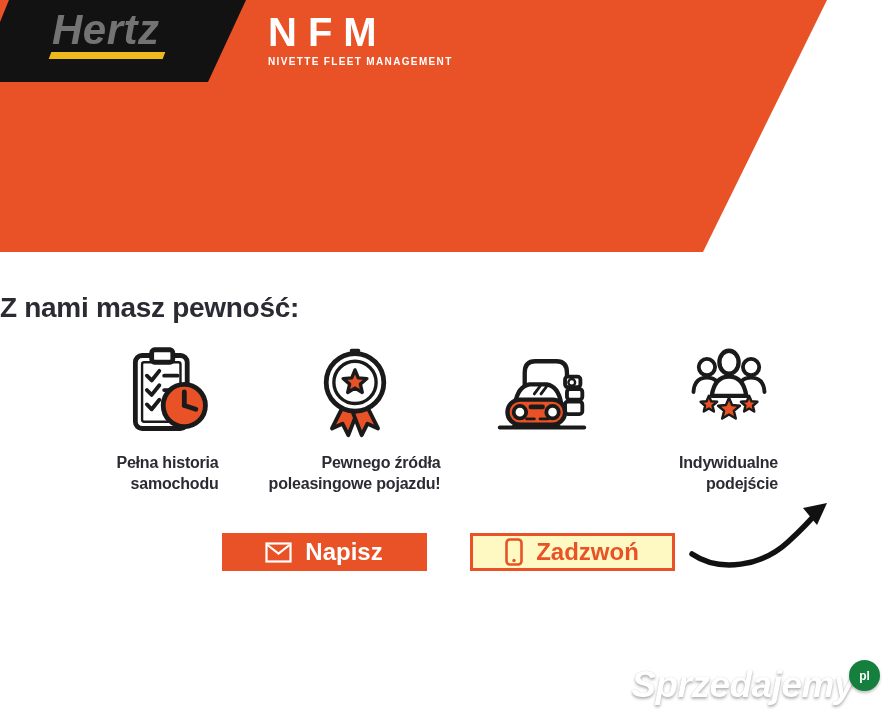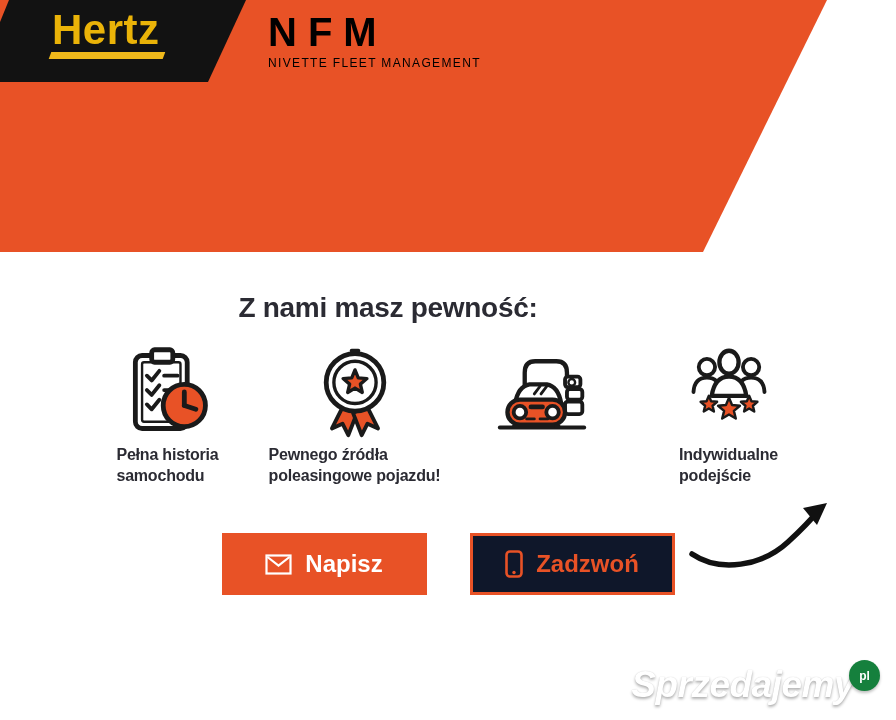--- a/index.html
+++ b/index.html
@@ -17,69 +17,69 @@
   }
 
   
   .hertz-shape {
     position:absolute; left:0; top:0; width:246px; height:82px;
     background:#121212;
     clip-path:polygon(9px 0, 246px 0, 208px 100%, 0 100%, 0 22px);
   }
   .hertz-text {
     position:absolute; left:52px; top:6px;
-    font-size:42px; font-weight:bold; 
-    color:#eab308; letter-spacing:0.5px;
+    font-size:42px; font-weight:bold; font-style:italic;
+    color:#737373; letter-spacing:0.5px;
   }
   .hertz-underline {
     position:absolute; left:50px; top:52px; width:114px; height:7px;
     background:#F0B91B; transform:skewX(-20deg);
   }
 
   
-  .nfm { position:absolute; left:268px; top:12px; color:#000000; }
+  .nfm { position:absolute; left:268px; top:12px; color:#ffffff; }
   .nfm-main { font-size:40px; font-weight:bold; letter-spacing:11px; line-height:1; }
-  .nfm-sub  { font-size:12px; font-weight:normal; letter-spacing:1.35px; margin-top:4px; }
+  .nfm-sub  { font-size:10px; font-weight:bold; letter-spacing:1.35px; margin-top:4px; }
 
   
   .banner-title {
     position:absolute; left:58px; top:130px;
     font-size:46px; font-weight:bold; color:#ffffff; letter-spacing:-0.5px;
   }
 
   
   .section-heading {
-    position:absolute; top:292px; left:0; width:776px; text-align:center;
+    position:absolute; top:292px; left:0; width:776px; 
     font-size:28px; font-weight:bold; color:#2B2B33; letter-spacing:-0.3px;
   }
 
   .features {
     position:absolute; top:344px; left:0; width:896px;
     display:flex; justify-content:center;
   }
   .feature { width:187px; display:flex; flex-direction:column; align-items:center; }
   .feature-icon { width:96px; height:96px; display:flex; align-items:center; justify-content:center; }
   .feature-caption {
-    margin-top:4px; text-align:left;
+    margin-top:12px; text-align:right;
     font-size:16px; font-weight:bold; color:#2B2B33;
     line-height:1.32; letter-spacing:-0.2px;
   }
 
   
   .cta-row {
     position:absolute; top:533px; left:0; width:896px;
     display:flex; justify-content:center; gap:43px;
   }
   .btn {
-    width:205px; height:62px; display:flex; align-items:center; justify-content:center;
+    width:205px; height:38px; display:flex; align-items:center; justify-content:center;
     gap:13px; font-size:24px; font-weight:bold; cursor:pointer;
     font-family:"Liberation Sans", sans-serif;
   }
   .btn-filled  { background:#E85226; color:#ffffff; border:none; }
-  .btn-outline { background:#0f172a; color:#E85226; border:3px solid #E85226; }
+  .btn-outline { background:#fef9c3; color:#E85226; border:3px solid #E85226; }
 
   
   .arrow { position:absolute; left:682px; top:496px; }
 
   
   .watermark {
     position:absolute; right:16px; bottom:16px;
     display:flex; align-items:flex-start;
   }
   .watermark-text {

